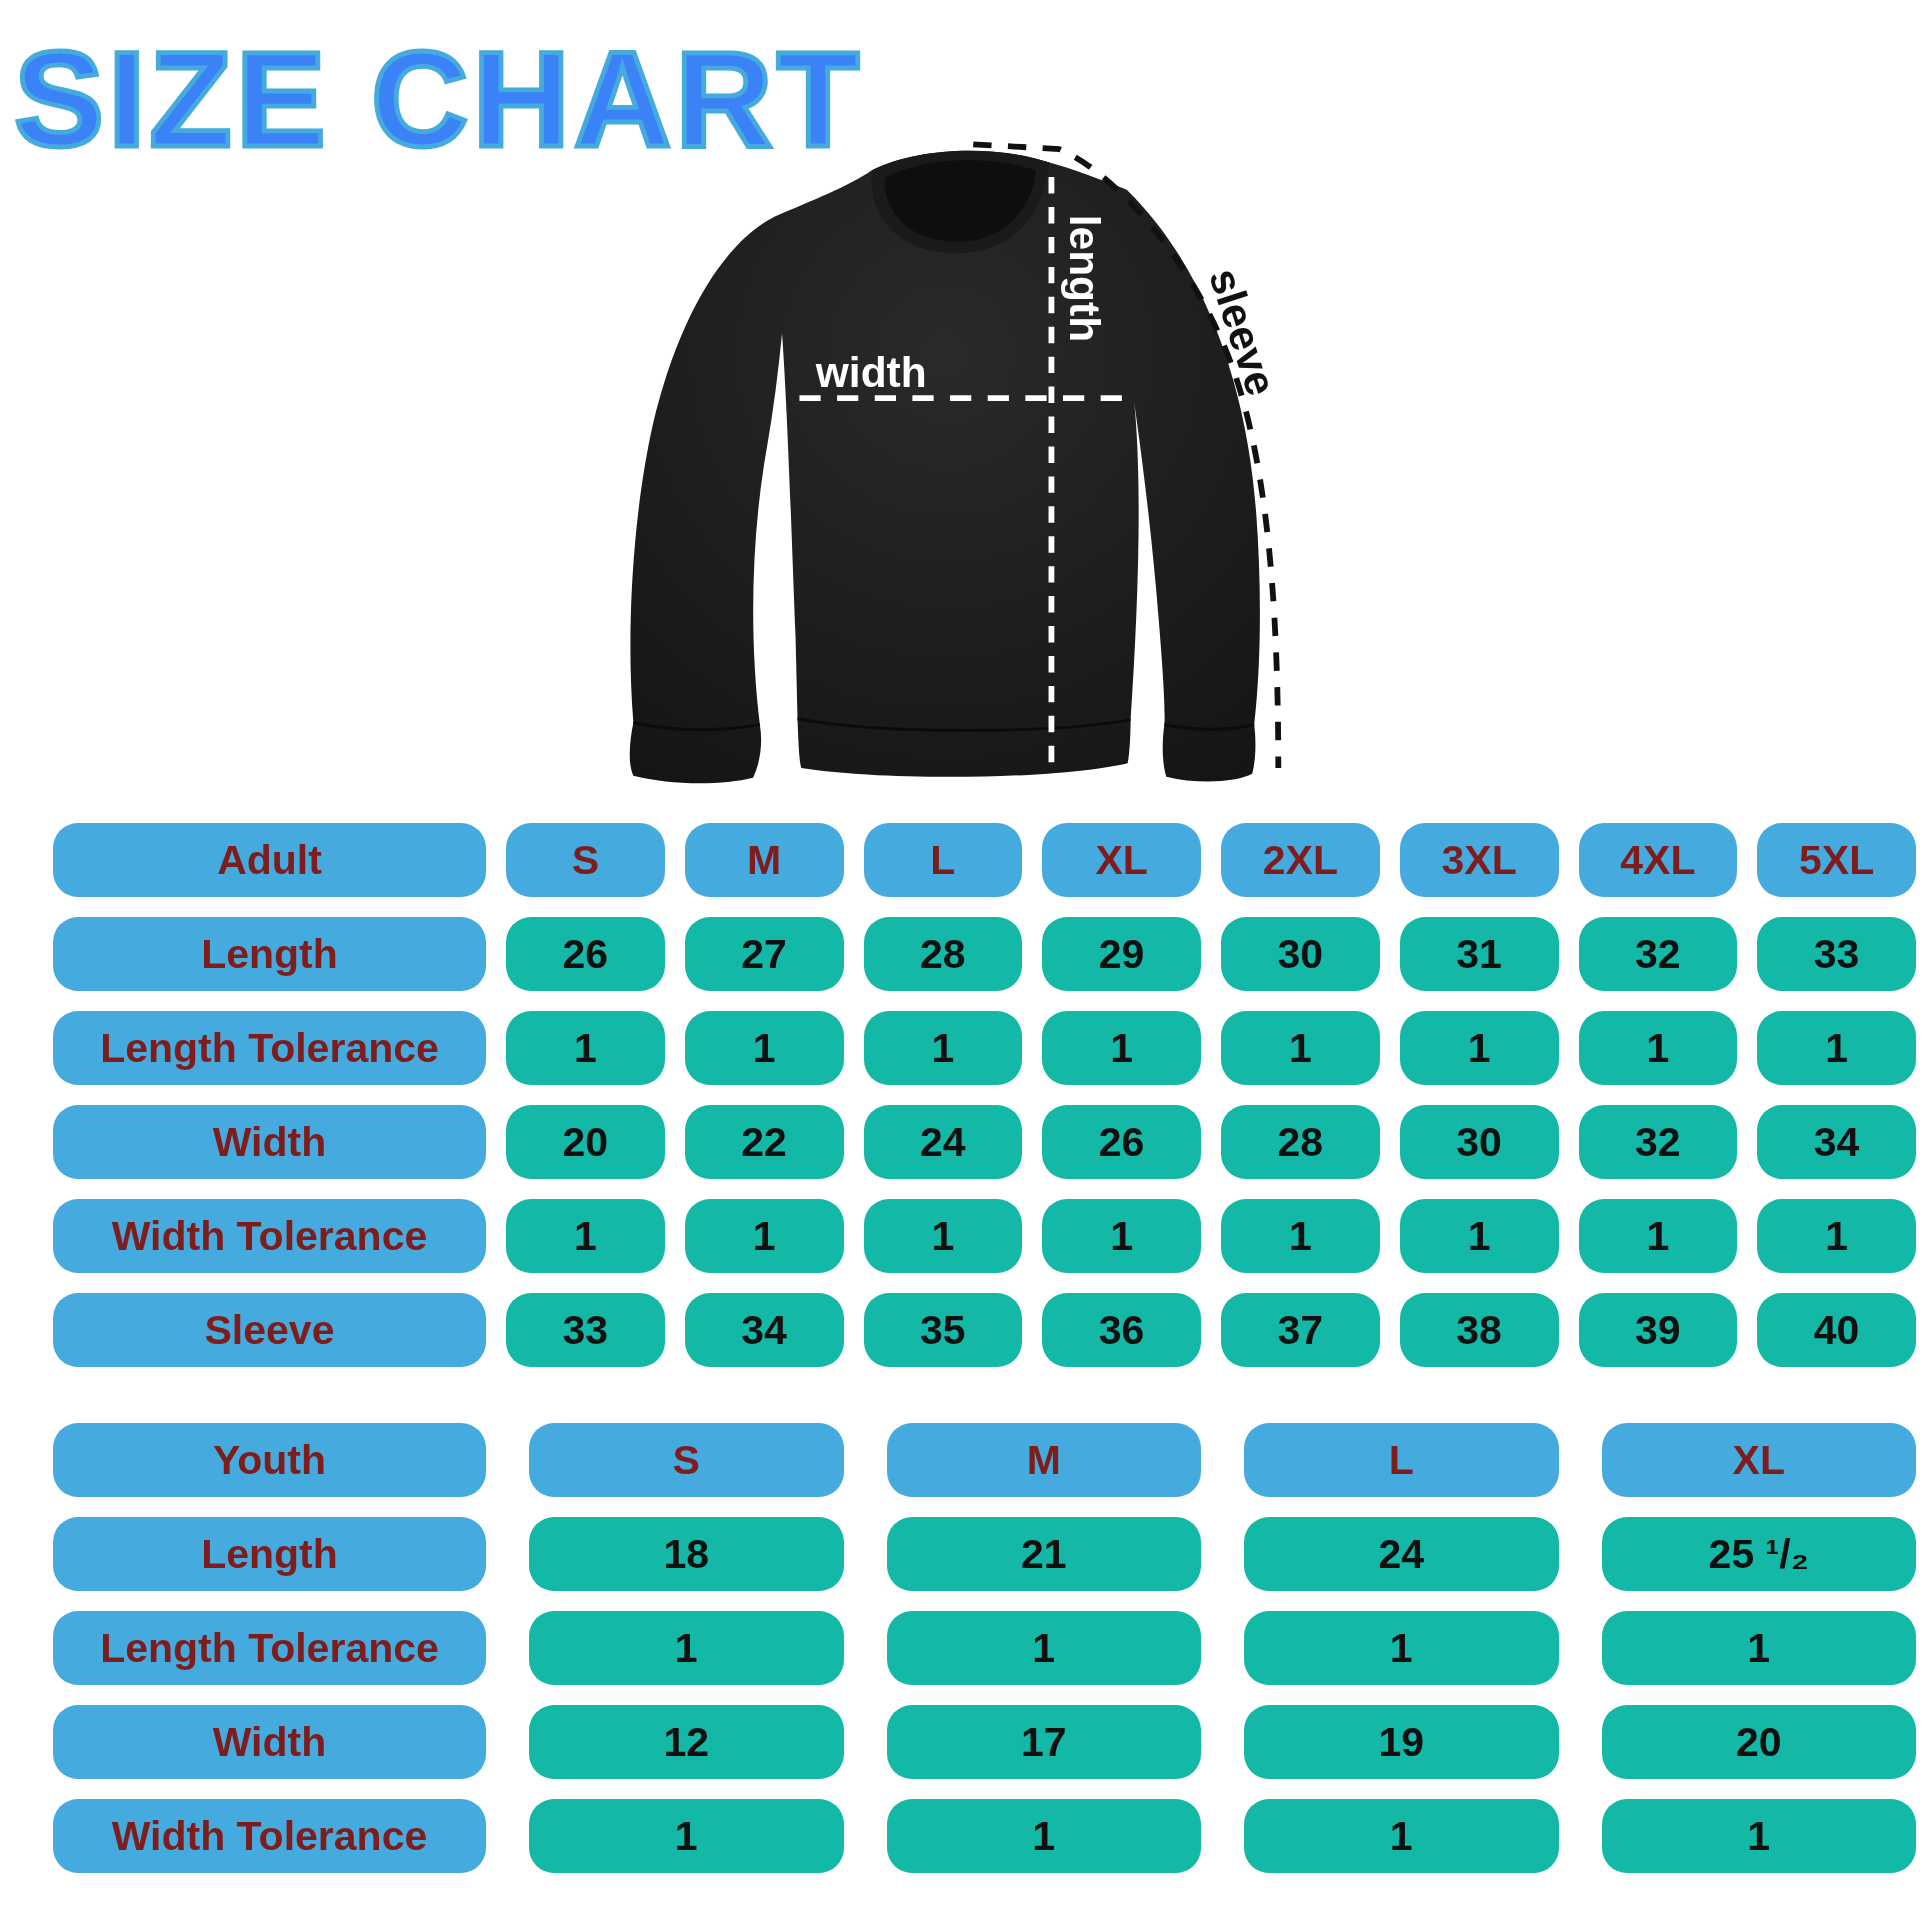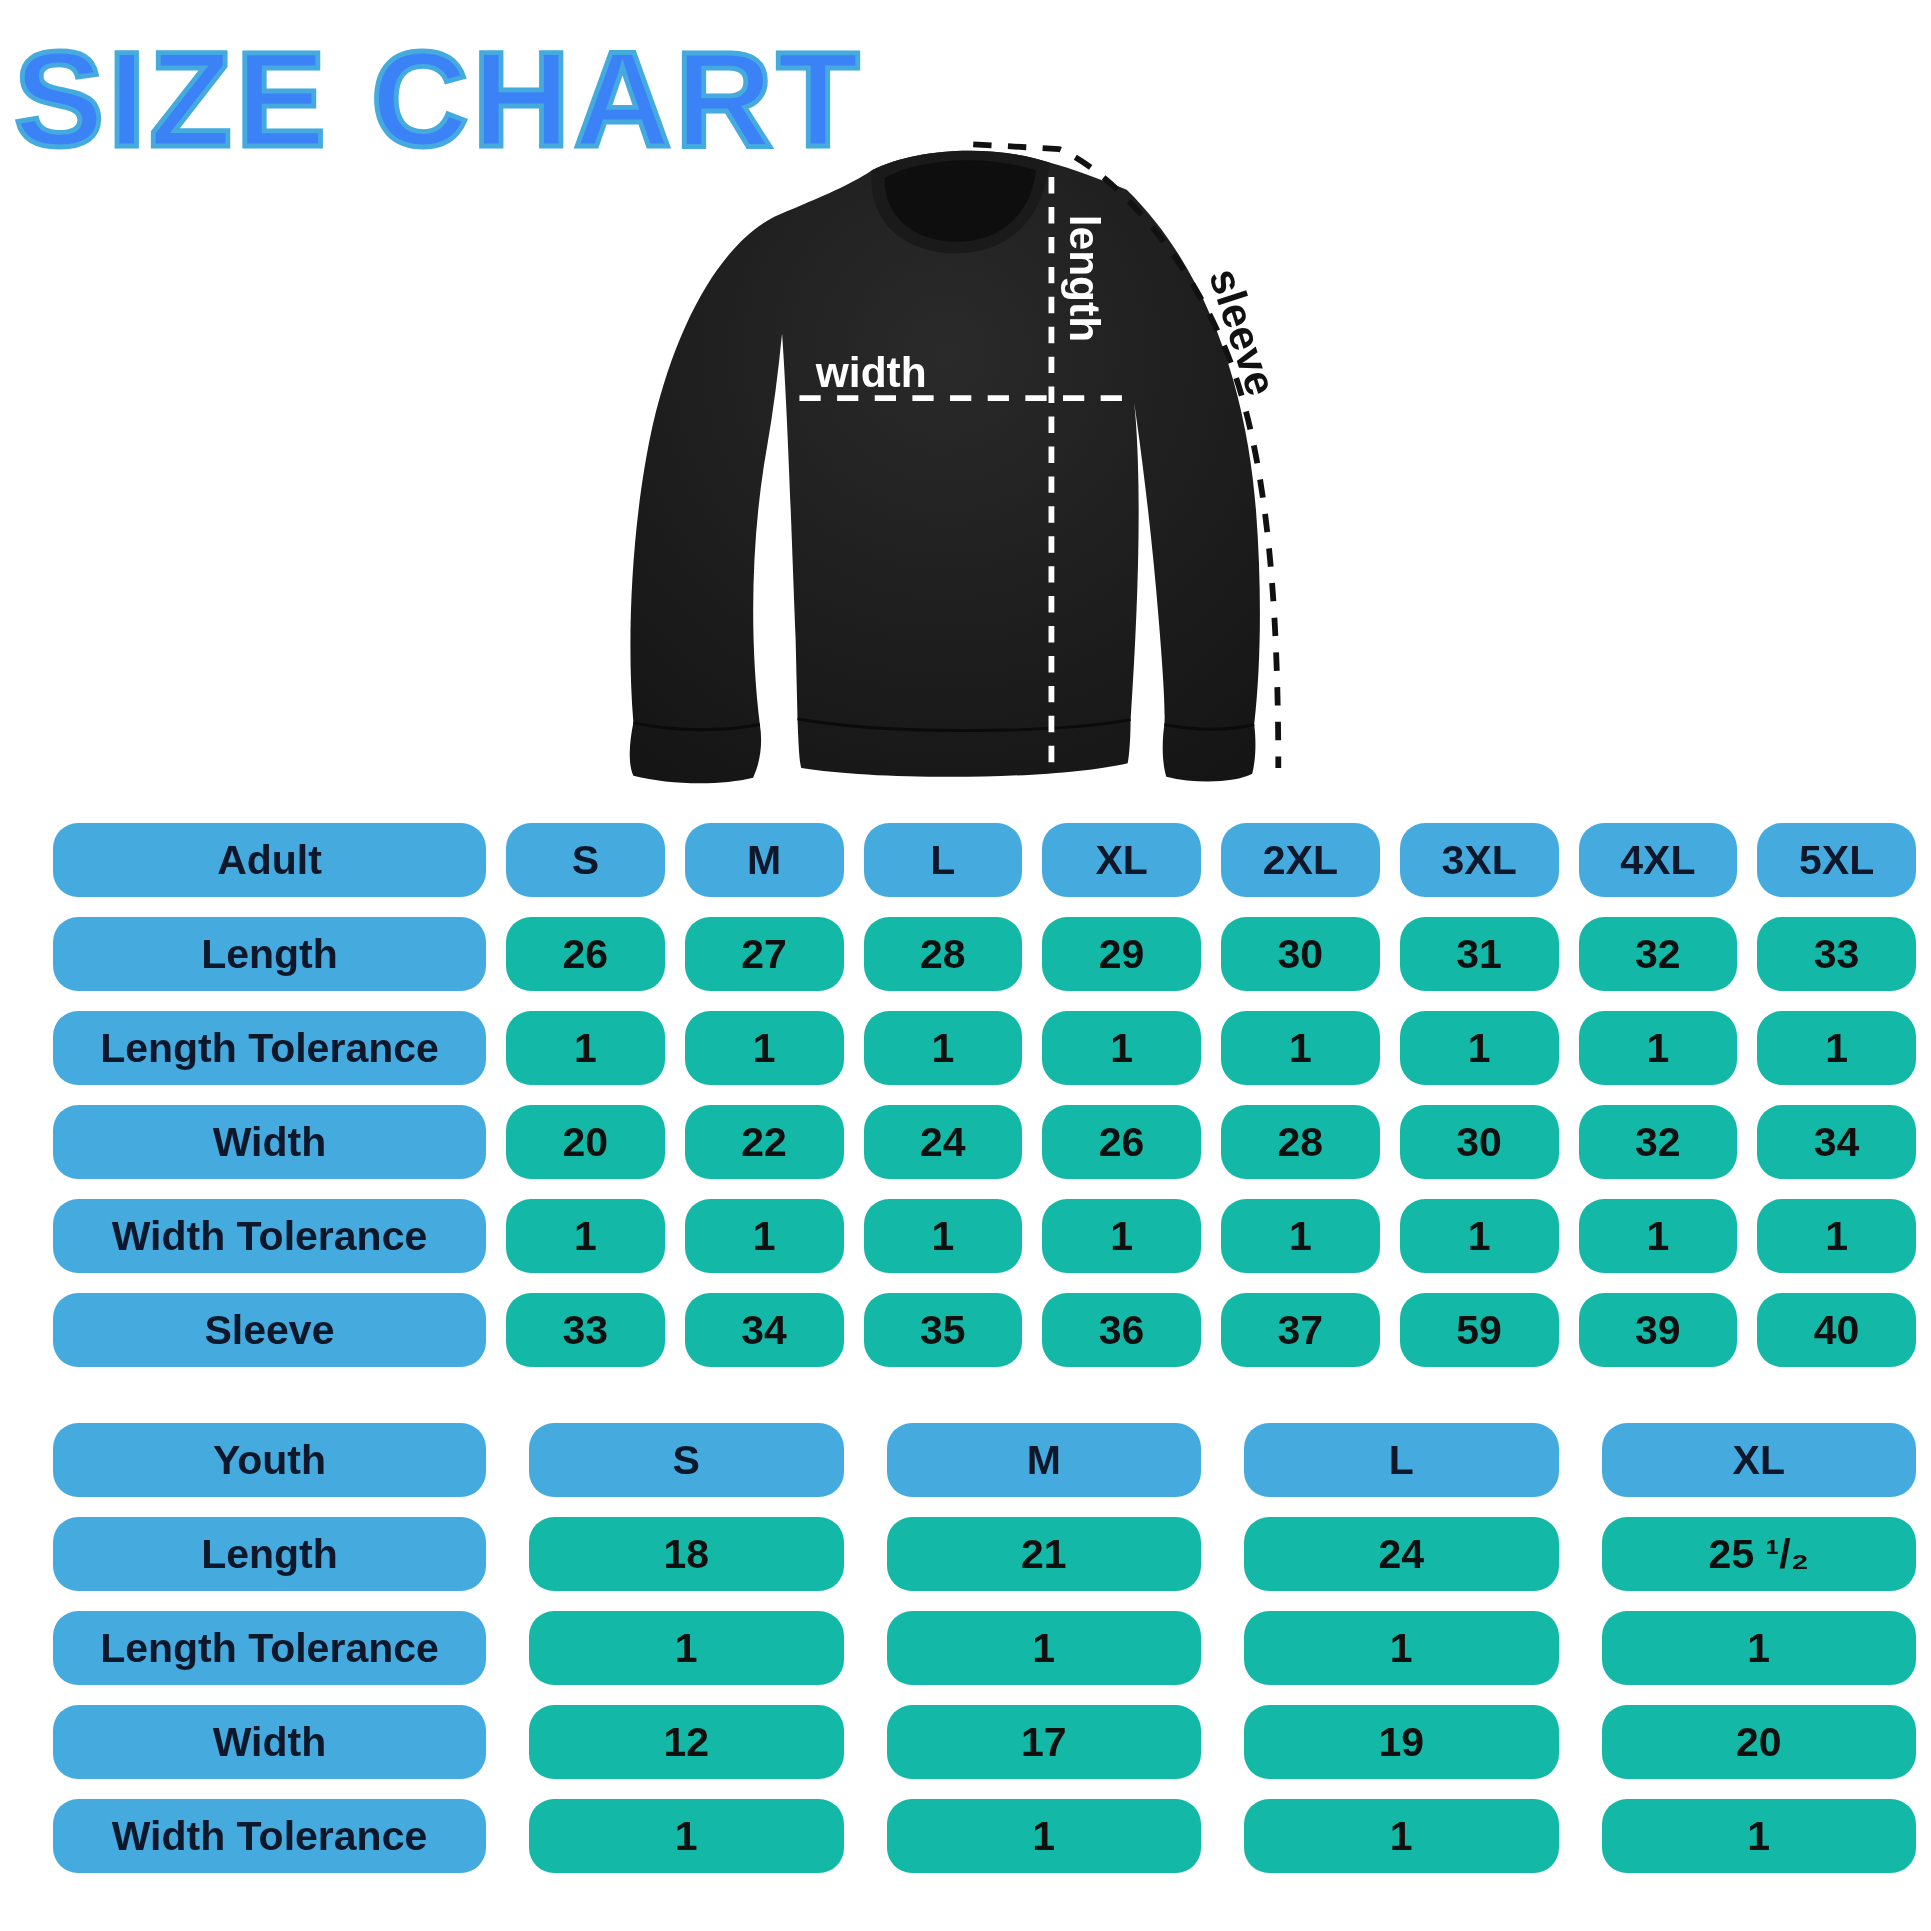--- a/index.html
+++ b/index.html
@@ -17,21 +17,21 @@
   
   .shirt-svg{position:absolute;left:560px;top:121px;width:811px;height:705px;}
   
   .tables{position:absolute;left:53px;top:823px;width:1863px;}
   .grid-adult{display:grid;grid-template-columns:433px repeat(8,1fr);column-gap:20px;row-gap:20px;}
   .grid-youth{display:grid;grid-template-columns:433px repeat(4,1fr);column-gap:43px;row-gap:20px;margin-top:56px;}
   .pill{
     height:74px;border-radius:25px;display:flex;align-items:center;justify-content:center;
     font-weight:700;font-size:41px;line-height:1;
   }
-  .pill.blue{background:#45ABDF;color:#0f172a;}
+  .pill.blue{background:#45ABDF;color:#7f1d1d;}
   .pill.gray{background:#14b8a6;color:#101010;}
 </style>
 </head>
 <body>
 
 <div class="canvas">
 
   <h1 class="title">SIZE CHART</h1>
 
   <svg class="shirt-svg" viewBox="580 125 840 730" aria-hidden="true">
@@ -139,21 +139,21 @@
       <div class="pill gray">1</div>
       <div class="pill gray">1</div>
       <div class="pill gray">1</div>
 
       <div class="pill blue">Sleeve</div>
       <div class="pill gray">33</div>
       <div class="pill gray">34</div>
       <div class="pill gray">35</div>
       <div class="pill gray">36</div>
       <div class="pill gray">37</div>
-      <div class="pill gray">59</div>
+      <div class="pill gray">38</div>
       <div class="pill gray">39</div>
       <div class="pill gray">40</div>
     </div>
 
     <div class="grid-youth">
 
       <div class="pill blue">Youth</div>
       <div class="pill blue">S</div>
       <div class="pill blue">M</div>
       <div class="pill blue">L</div>

